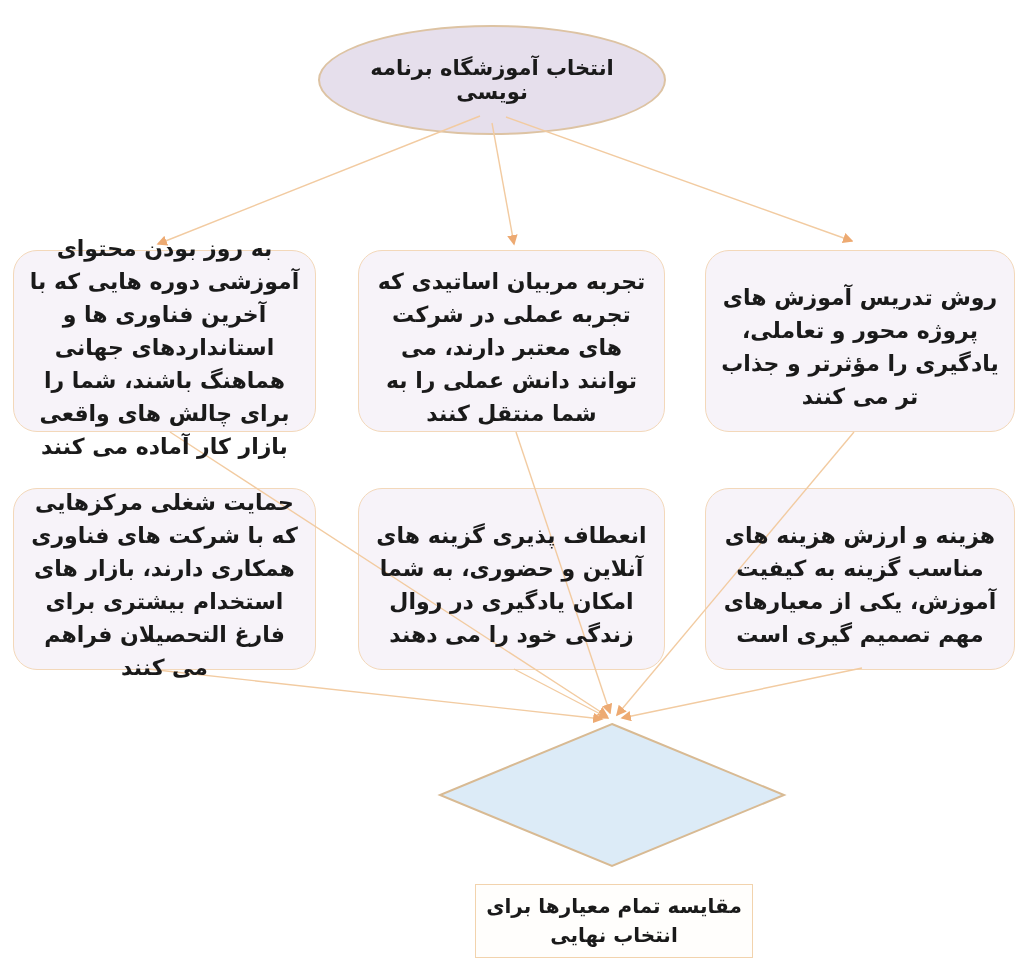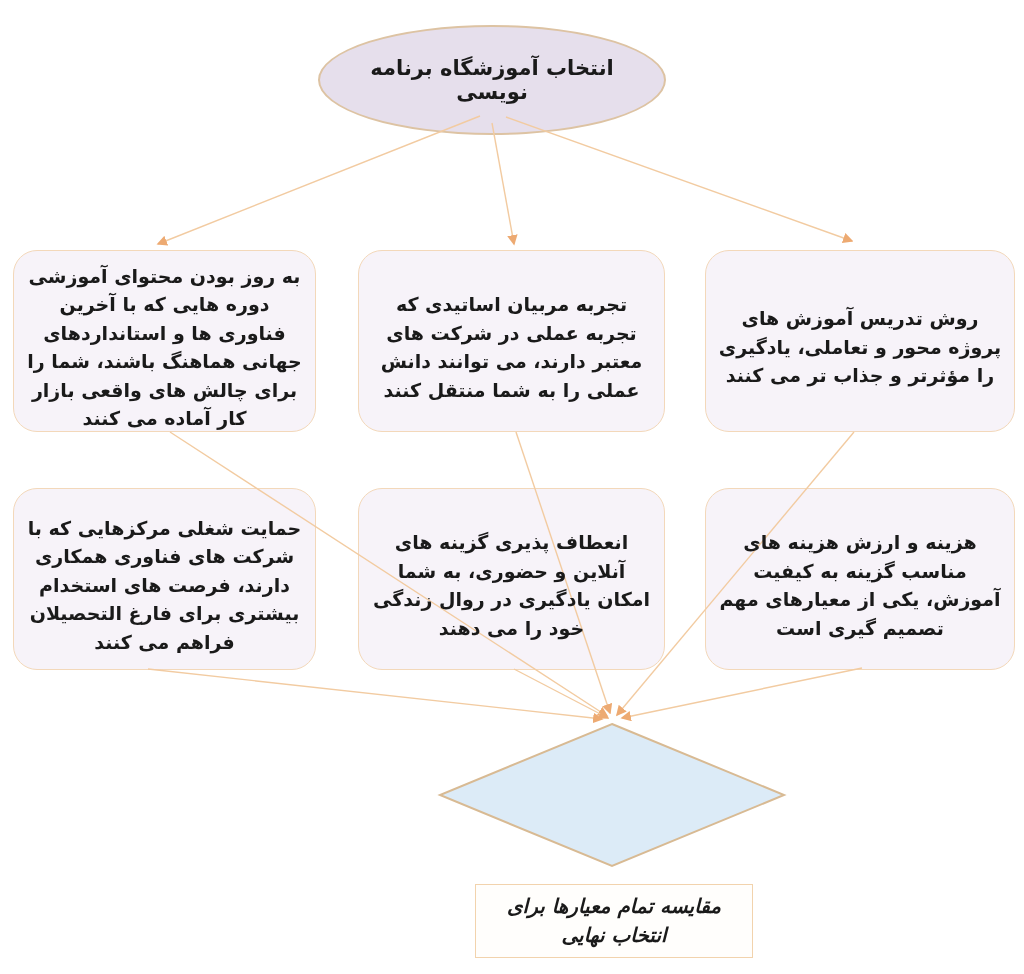--- a/index.html
+++ b/index.html
@@ -12,36 +12,36 @@
 
   .ellipse{
     left:318px;top:25px;width:348px;height:110px;border-radius:50%;
     background:var(--ellipse-fill);border:2px solid var(--ellipse-border);
   }
   .ellipse .label{font-size:21px;padding:0 22px;}
 
   .rbox{
     background:var(--box-fill);border:1.6px solid var(--box-border);border-radius:24px;
   }
-  .rbox .label{font-size:19px;line-height:1.5;padding:0 12px;margin-top:12px;}
+  .rbox .label{font-size:22px;line-height:1.5;padding:0 12px;margin-top:12px;}
   .row1{top:250px;height:182px;}
   .row2{top:488px;height:182px;}
   .col-left{left:13px;width:303px;}
   .col-mid{left:358px;width:307px;}
   .col-right{left:705px;width:310px;justify-content:flex-end;}
 
   .diamond{left:437px;top:722px;width:350px;height:146px;}
   .diamond svg{position:absolute;left:0;top:0;}
   .diamond .label{font-size:21px;padding-bottom:6px;}
 
   .caption{
     left:475px;top:884px;width:278px;height:74px;
     background:var(--caption-fill);border:1.4px solid var(--caption-border);
   }
-  .caption .label{font-size:20px;line-height:1.45;padding:0 8px;font-style:italic;}
+  .caption .label{font-size:20px;line-height:1.45;padding:0 8px;}
 
   .overlay{position:absolute;left:0;top:0;z-index:2;pointer-events:none;}
   .connector{stroke:var(--connector-color);stroke-width:1.4;fill:none;}
   .arrowhead{fill:var(--arrow-color);}
   .diamond-shape{fill:var(--diamond-fill);stroke:var(--diamond-border);stroke-width:2;}
 </style>
 </head>
 <body>
 
 <div class="canvas">
@@ -54,21 +54,21 @@
     <div class="label" style="color: rgb(26, 26, 26);">به روز بودن محتوای آموزشی دوره هایی که با آخرین فناوری ها و استانداردهای جهانی هماهنگ باشند، شما را برای چالش های واقعی بازار کار آماده می کنند</div>
   </div>
   <div class="node rbox row1 col-mid">
     <div class="label" style="color: rgb(26, 26, 26);">تجربه مربیان اساتیدی که تجربه عملی در شرکت های معتبر دارند، می توانند دانش عملی را به شما منتقل کنند</div>
   </div>
   <div class="node rbox row1 col-right">
     <div class="label" style="color: rgb(26, 26, 26);">روش تدریس آموزش های پروژه محور و تعاملی، یادگیری را مؤثرتر و جذاب تر می کنند</div>
   </div>
 
   <div class="node rbox row2 col-left">
-    <div class="label" style="color: rgb(26, 26, 26);">حمایت شغلی مرکزهایی که با شرکت های فناوری همکاری دارند، فرصت های استخدام بیشتری برای فارغ التحصیلان فراهم می کنند</div>
+    <div class="label" style="color: rgb(26, 26, 26);">حمایت شغلی مرکزهایی که با شرکت های فناوری همکاری دارند، بازار های استخدام بیشتری برای فارغ التحصیلان فراهم می کنند</div>
   </div>
   <div class="node rbox row2 col-mid">
     <div class="label" style="color: rgb(26, 26, 26);">انعطاف پذیری گزینه های آنلاین و حضوری، به شما امکان یادگیری در روال زندگی خود را می دهند</div>
   </div>
   <div class="node rbox row2 col-right">
     <div class="label" style="color: rgb(26, 26, 26);">هزینه و ارزش هزینه های مناسب گزینه به کیفیت آموزش، یکی از معیارهای مهم تصمیم گیری است</div>
   </div>
 
   <div class="node diamond">
     <svg width="350" height="146" viewBox="0 0 350 146" aria-hidden="true">

